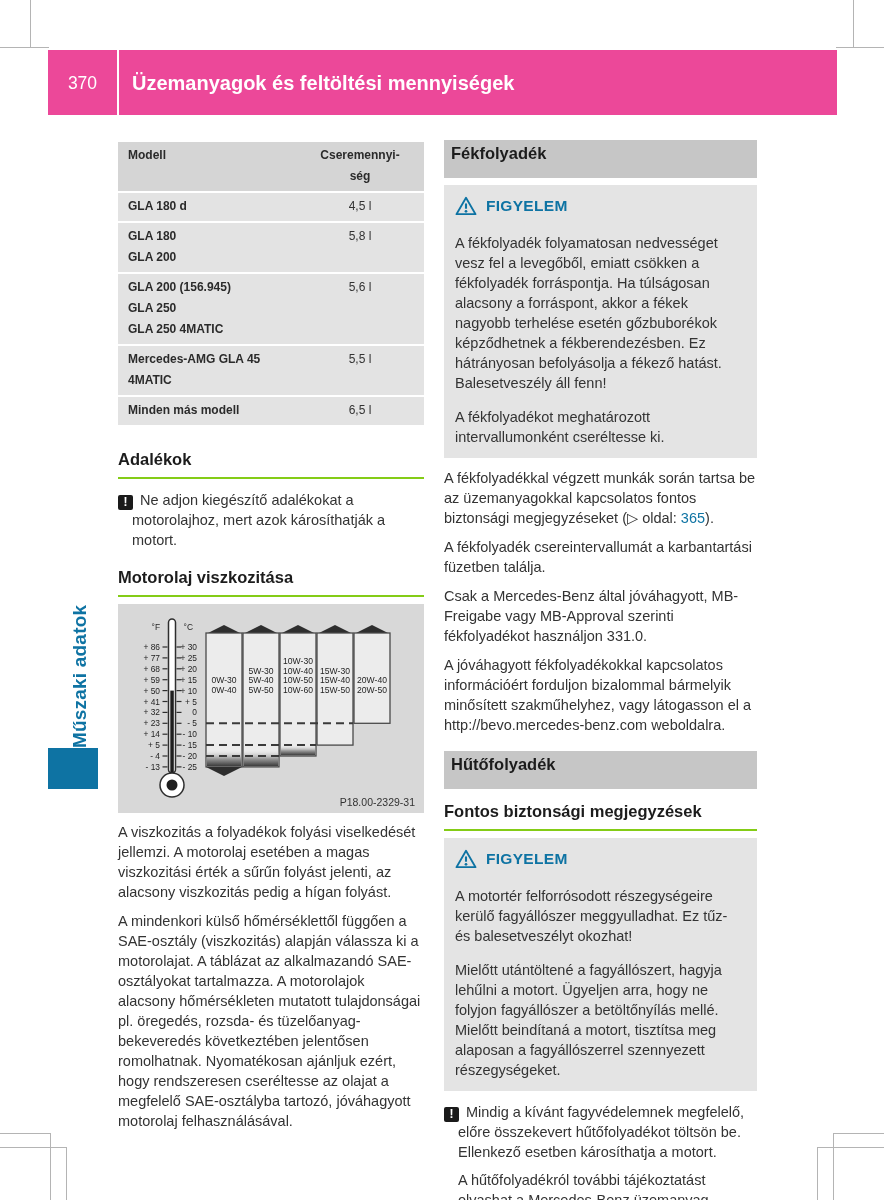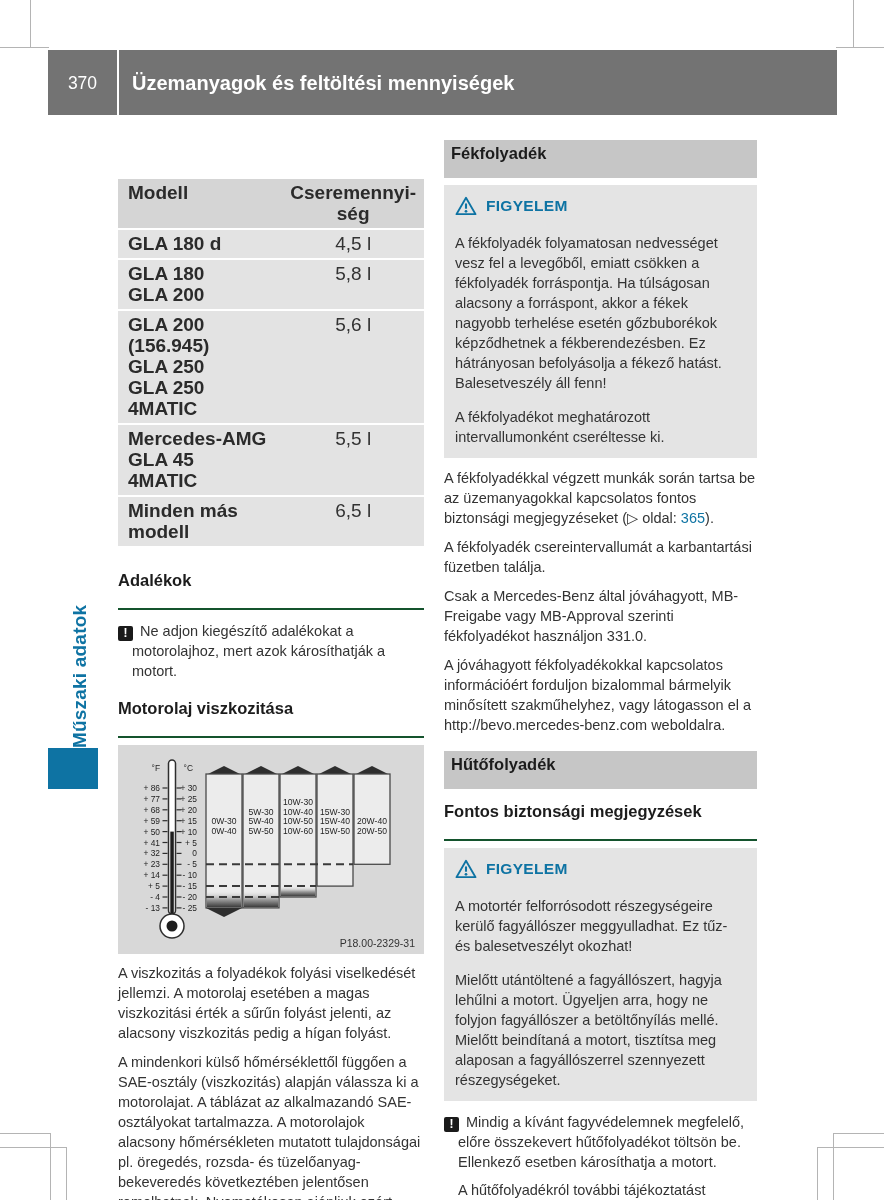--- a/index.html
+++ b/index.html
@@ -4,49 +4,49 @@
 <style>
   * { margin:0; padding:0; box-sizing:border-box; }
   body { background:#fff; font-family:"Liberation Sans", sans-serif; }
   .page { position:relative; width:884px; height:1200px; background:#fff; overflow:hidden;
           color:#333; font-size:14.5px; line-height:20px; }
 
   
   .mark { position:absolute; background:#b4b4b4; }
 
   
-  .header-bar { position:absolute; left:48px; top:50px; width:789px; height:65px; background:#737373; }
+  .header-bar { position:absolute; left:48px; top:50px; width:789px; height:65px; background:#ec4899; }
   .page-num { position:absolute; left:0; top:0; width:69px; height:65px; color:#fff;
               font-size:17.5px; text-align:center; line-height:67px; }
   .header-divider { position:absolute; left:69px; top:0; width:2px; height:65px; background:#fff; }
   .header-title { position:absolute; left:84px; top:0; height:65px; line-height:67px;
                   color:#fff; font-size:20px; font-weight:bold; white-space:nowrap; }
 
   
   .sidebar-label { position:absolute; left:70px; top:583px; height:165px; width:28px;
                    writing-mode:vertical-rl; transform:rotate(180deg);
                    color:#0e73a3; font-weight:bold; font-size:19px; letter-spacing:.2px; }
   .sidebar-tab { position:absolute; left:48px; top:748px; width:50px; height:41px; background:#0e73a3; }
 
   .col { position:absolute; top:140px; hyphens:auto; }
   .col-left  { left:118px; width:306px; }
   .col-right { left:444px; width:313px; }
 
   
-  .oil-table { width:100%; border-collapse:separate; border-spacing:0 2px; font-size:19px; line-height:21px;margin-top:37px; }
+  .oil-table { width:100%; border-collapse:separate; border-spacing:0 2px; font-size:12px; line-height:21px; }
   .oil-table th, .oil-table td { vertical-align:top; padding:3px 8px 4px 10px; }
   .oil-table th { background:#d5d5d5; font-weight:bold; text-align:left; color:#2b2b2b; }
   .oil-table td { background:#e3e3e3; }
   .oil-table .c2 { text-align:center; width:124px; padding-left:4px; }
   .oil-table td.model { font-weight:bold; color:#2b2b2b; }
   .pre { white-space:pre-line; }
 
   
   .rule-heading { font-size:16.5px; font-weight:bold; color:#1c1c1c; line-height:20px;
-                  padding-bottom:18px; border-bottom:2px solid #14532d; }
+                  padding-bottom:8px; border-bottom:2px solid #84cc16; }
   .mt-table { margin-top:22px; }
   .mt-sec { margin-top:17px; }
 
   p.body-p { margin-top:9px; color:#333; }
 
   
   .note { margin-top:11px; padding-left:14px; text-indent:-14px; }
   .note .txt { text-indent:0; }
   .warn-sq { display:inline-block; width:15px; height:15px; background:#1a1a1a; color:#fff;
              font-weight:bold; font-size:12px; line-height:15px; text-align:center;

